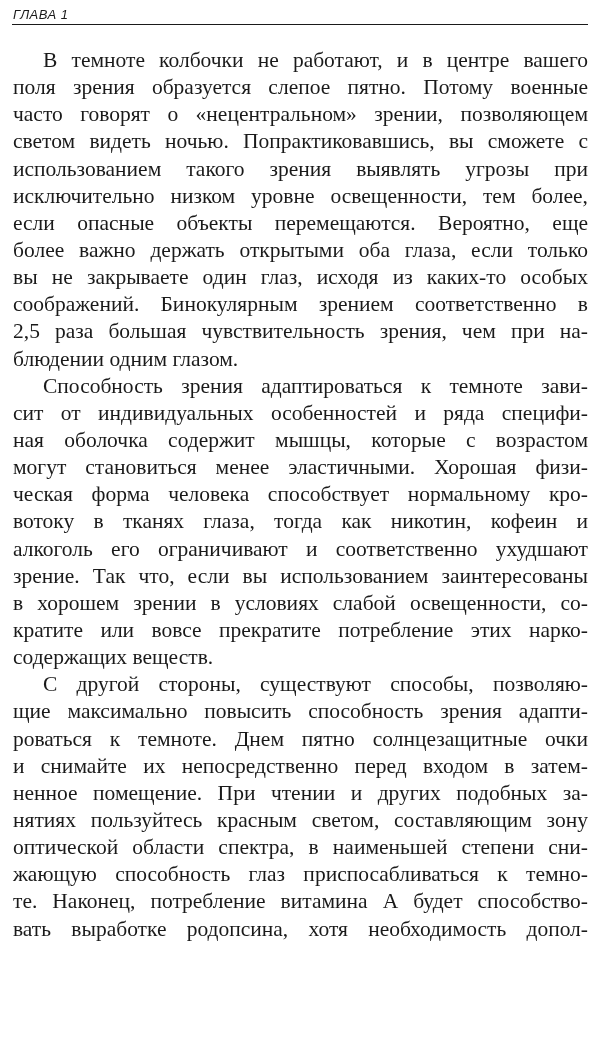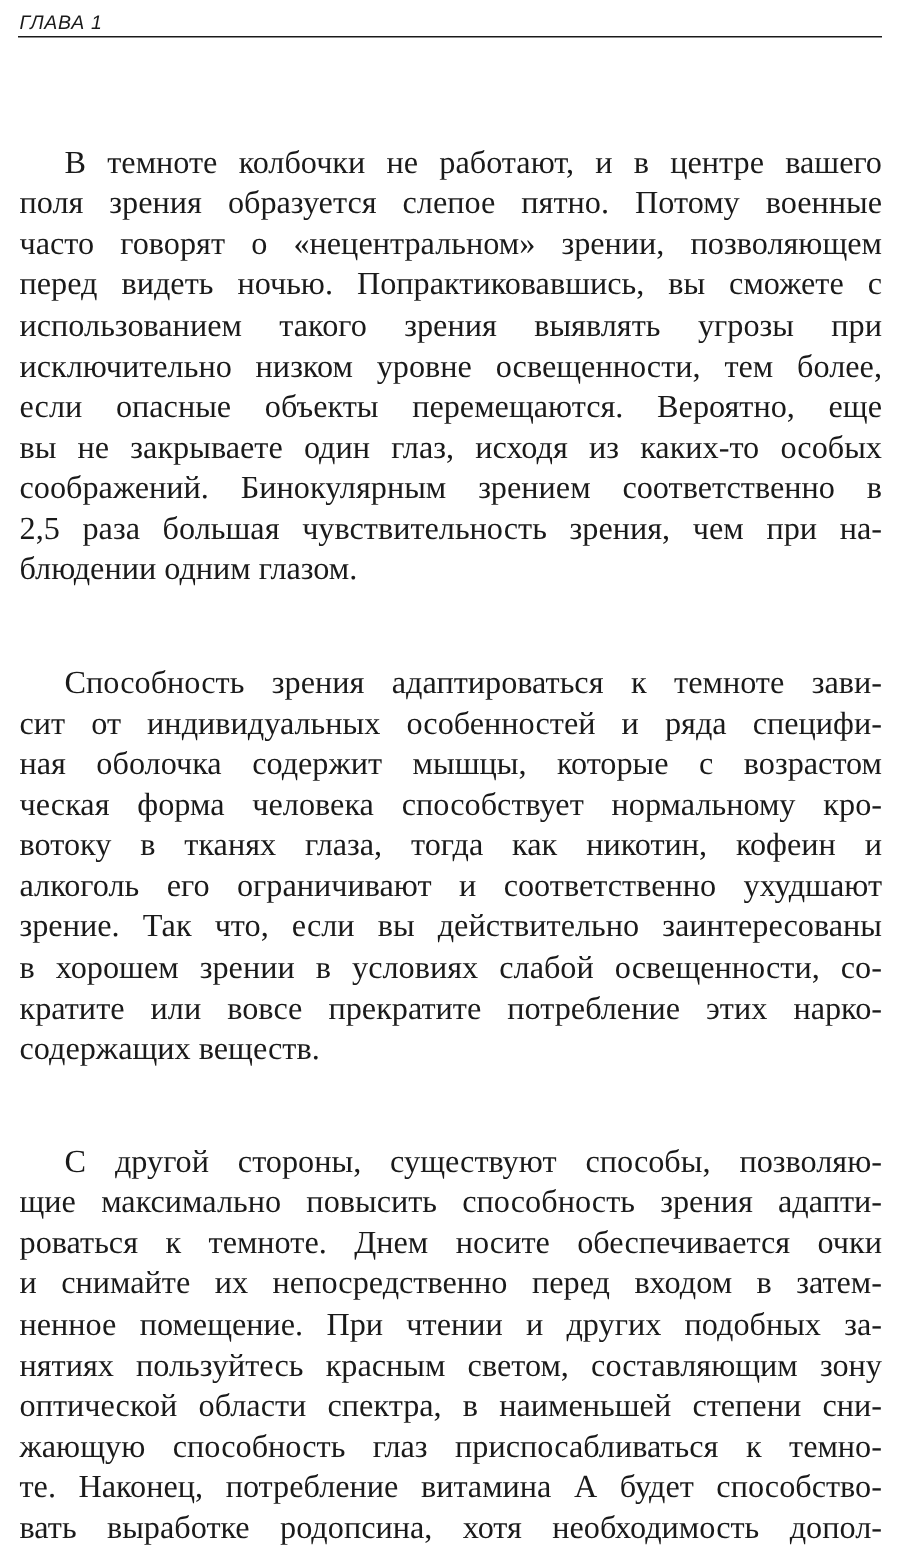--- a/index.html
+++ b/index.html
@@ -17,61 +17,63 @@
   }
   .body-text {
     position: absolute; left: 13px; top: 47px; width: 575px;
     font-family: "Liberation Serif", serif; font-size: 21.5px; line-height: 27.15px;
   }
   .line {
     display: block; white-space: nowrap; text-align: justify; text-align-last: justify;
     height: 27.15px;
   }
   .line.last { text-align-last: left; }
-  .line.indent { padding-left: 30px; margin-top: 48px; }
+  .line.indent { padding-left: 30px; }
   .folio {
     position: absolute; left: 14px; top: 1054px;
     font-family: "Liberation Sans", sans-serif; font-size: 16px;
   }
 </style>
 </head>
 <body>
 
 <div class="running-head">
   <span>ГЛАВА   1</span>
 </div>
 
 <div class="body-text">
 
   <span class="line indent">В темноте колбочки не работают, и в центре вашего</span>
   <span class="line">поля зрения образуется слепое пятно. Потому военные</span>
   <span class="line">часто говорят о «нецентральном» зрении, позволяющем</span>
-  <span class="line">перед видеть ночью. Попрактиковавшись, вы сможете с</span>
+  <span class="line">светом видеть ночью. Попрактиковавшись, вы сможете с</span>
   <span class="line">использованием такого зрения выявлять угрозы при</span>
   <span class="line">исключительно низком уровне освещенности, тем более,</span>
   <span class="line">если опасные объекты перемещаются. Вероятно, еще</span>
+  <span class="line">более важно держать открытыми оба глаза, если только</span>
   <span class="line">вы не закрываете один глаз, исходя из каких-то особых</span>
   <span class="line">соображений. Бинокулярным зрением соответственно в</span>
   <span class="line">2,5 раза большая чувствительность зрения, чем при на-</span>
   <span class="line last">блюдении одним глазом.</span>
 
   <span class="line indent">Способность зрения адаптироваться к темноте зави-</span>
   <span class="line">сит от индивидуальных особенностей и ряда специфи-</span>
   <span class="line">ная оболочка содержит мышцы, которые с возрастом</span>
+  <span class="line">могут становиться менее эластичными. Хорошая физи-</span>
   <span class="line">ческая форма человека способствует нормальному кро-</span>
   <span class="line">вотоку в тканях глаза, тогда как никотин, кофеин и</span>
   <span class="line">алкоголь его ограничивают и соответственно ухудшают</span>
-  <span class="line">зрение. Так что, если вы действительно заинтересованы</span>
+  <span class="line">зрение. Так что, если вы использованием заинтересованы</span>
   <span class="line">в хорошем зрении в условиях слабой освещенности, со-</span>
   <span class="line">кратите или вовсе прекратите потребление этих нарко-</span>
   <span class="line last">содержащих веществ.</span>
 
   <span class="line indent">С другой стороны, существуют способы, позволяю-</span>
   <span class="line">щие максимально повысить способность зрения адапти-</span>
-  <span class="line">роваться к темноте. Днем носите обеспечивается очки</span>
+  <span class="line">роваться к темноте. Днем пятно солнцезащитные очки</span>
   <span class="line">и снимайте их непосредственно перед входом в затем-</span>
   <span class="line">ненное помещение. При чтении и других подобных за-</span>
   <span class="line">нятиях пользуйтесь красным светом, составляющим зону</span>
   <span class="line">оптической области спектра, в наименьшей степени сни-</span>
   <span class="line">жающую способность глаз приспосабливаться к темно-</span>
   <span class="line">те. Наконец, потребление витамина А будет способство-</span>
   <span class="line">вать выработке родопсина, хотя необходимость допол-</span>
 </div>
 
 <div class="folio">22</div>

